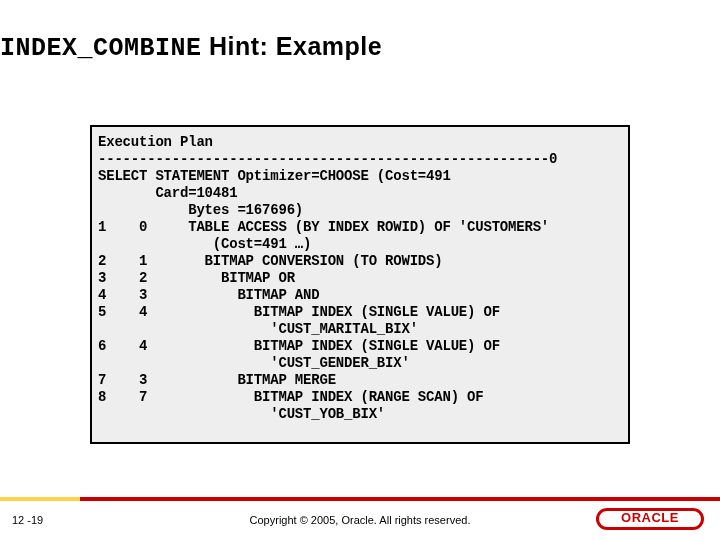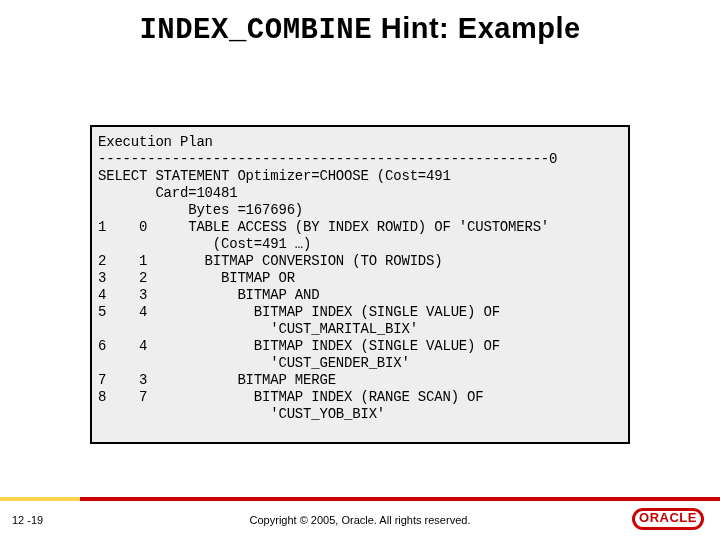--- a/index.html
+++ b/index.html
@@ -12,25 +12,25 @@
     overflow: hidden;
   }
   .slide {
     position: relative;
     width: 720px;
     height: 540px;
     background: #fff;
   }
   .title {
     position: absolute;
-    top: 12px;
+    top: 32px;
     left: 0;
     right: 0;
-    text-align: center;
-    font-size: 29px;
+    text-align: left;
+    font-size: 25px;
     font-weight: bold;
     color: #000;
     letter-spacing: 0.5px;
   }
   .title .mono-part {
     font-family: "Courier New", Courier, monospace;
     font-weight: bold;
   }
   .plan-box {
     position: absolute;
@@ -39,21 +39,21 @@
     width: 540px;
     height: 319px;
     border: 2px solid #000;
     background: #eeeeee;
     box-sizing: border-box;
     padding: 7px 6px;
   }
   .plan-pre {
     margin: 0;
     font-family: "Courier New", Courier, monospace;
-    font-weight: normal;
+    font-weight: bold;
     font-size: 14px;
     line-height: 17px;
     white-space: pre;
     color: #000;
     letter-spacing: -0.2px;
   }
   .footer-bar {
     position: absolute;
     left: 0;
     right: 0;
@@ -83,21 +83,21 @@
     bottom: 14px;
     text-align: center;
     font-size: 11px;
     color: #000;
     margin-top: 27px;
   }
   .oracle-logo {
     position: absolute;
     right: 16px;
     bottom: 10px;
-    width: 72px;
+    width: 108px;
     height: 22px;
   }
   .oracle-logo .pill {
     position: absolute;
     left: 0; top: 0; right: 0; bottom: 0;
     border: 3px solid #c00;
     border-radius: 12px;
     box-sizing: border-box;
   }
   .oracle-logo .txt {

